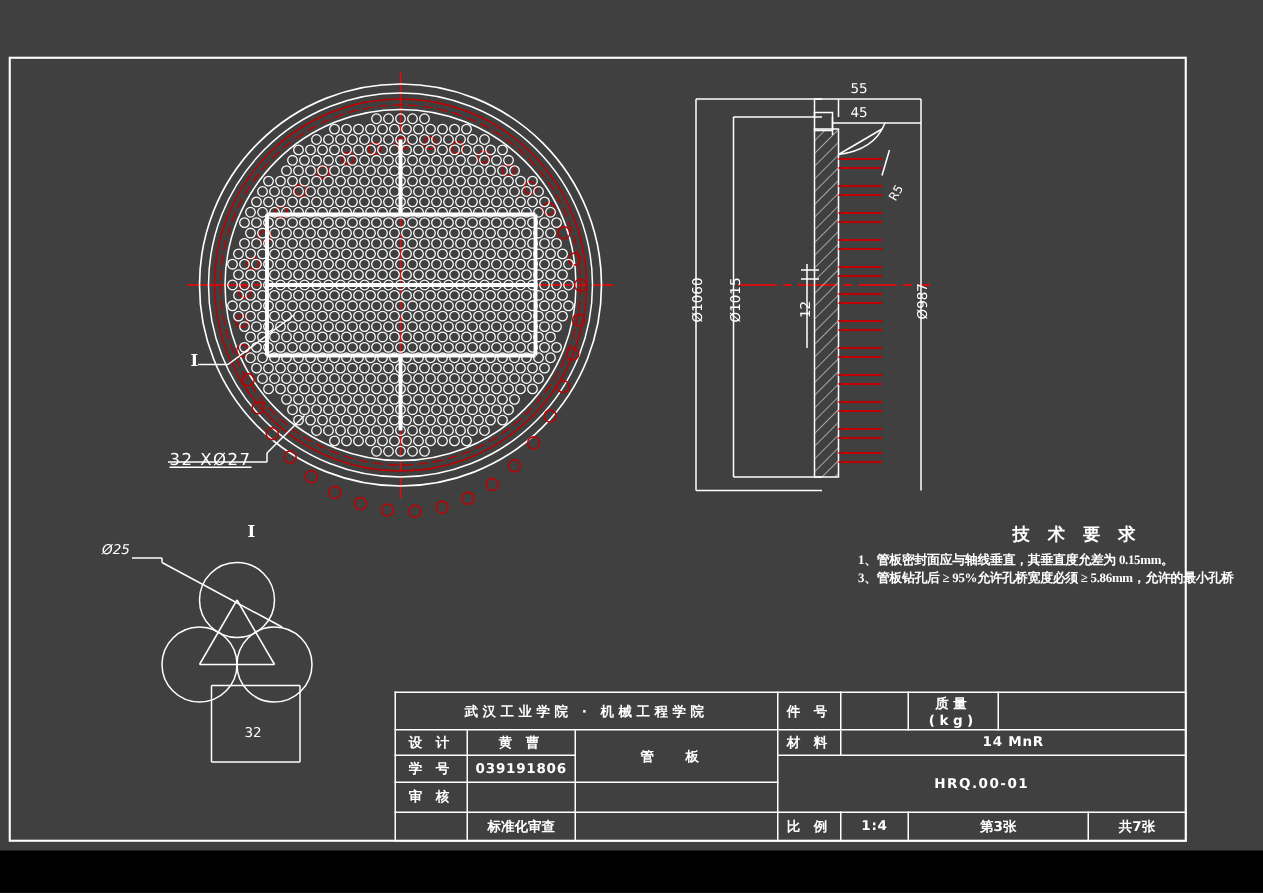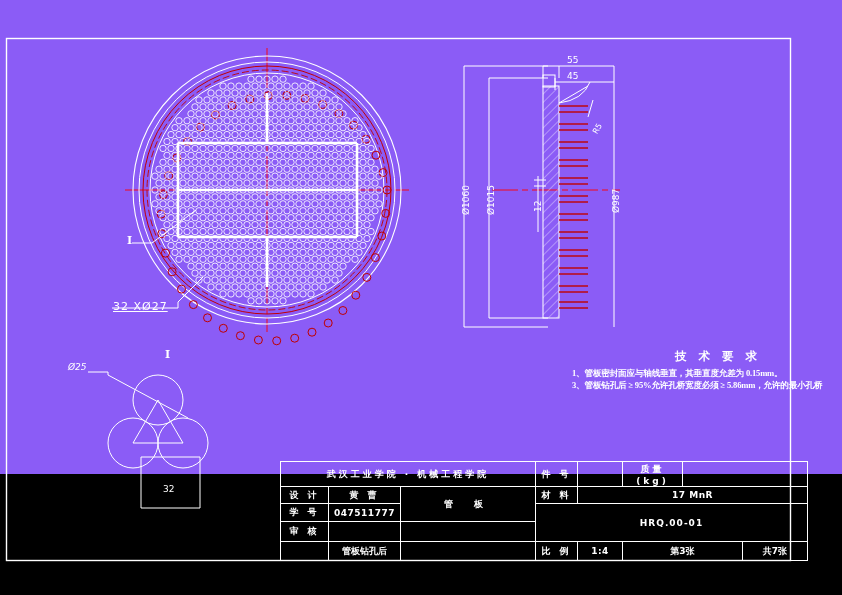--- a/index.html
+++ b/index.html
@@ -7,22 +7,22 @@
     padding: 0;
     background: #000000;
     width: 842px;
     height: 595px;
     overflow: hidden;
     font-family: "Liberation Sans", sans-serif;
   }
   #stage {
     position: relative;
     width: 842px;
-    height: 474px;
-    background: #8b5cf6;
+    height: 567px;
+    background: #404040;
   }
   svg#cad { position: absolute; left: 0; top: 0; }
 
   
   #tech-req {
     position: absolute;
     left: 572px;
     top: 329px;
     width: 292px;
     margin-top: 20px;
@@ -43,21 +43,21 @@
     line-height: 1.38;
     font-family: Liberation Serif, serif;
     letter-spacing: -0.2px;
     white-space: nowrap;
   }
   #tech-req .tr-line.indent { padding-left: 22px; }
 
   
   #title-block {
     position: absolute;
-    left: 280px;
+    left: 263px;
     top: 461px;
     width: 527px;
     height: 99px;
     box-sizing: border-box;
   }
   #title-block table {
     width: 527px;
     height: 99px;
     border-collapse: collapse;
     table-layout: fixed;
@@ -1076,35 +1076,35 @@
         <td class="lbl">件 号</td>
         <td class="blank"></td>
         <td class="lbl">质量 (kg)</td>
         <td class="blank" colspan="2"></td>
       </tr>
       <tr style="height:17px">
         <td class="lbl">设 计</td>
         <td class="lbl">黄  曹</td>
         <td class="part-name" colspan="2" rowspan="2">管   板</td>
         <td class="lbl">材 料</td>
-        <td class="val-mono" colspan="4">17 MnR</td>
+        <td class="val-mono" colspan="4">14 MnR</td>
       </tr>
       <tr style="height:18px">
         <td class="lbl">学 号</td>
-        <td class="val-mono">047511777</td>
+        <td class="val-mono">039191806</td>
         <td class="drawing-no" colspan="5" rowspan="2">HRQ.00-01</td>
       </tr>
       <tr style="height:20px">
         <td class="lbl">审 核</td>
         <td class="blank"></td>
         <td class="blank" colspan="2"></td>
       </tr>
       <tr style="height:19px">
         <td class="blank"></td>
-        <td class="small">管板钻孔后</td>
+        <td class="small">标准化审查</td>
         <td class="blank" colspan="2"></td>
         <td class="lbl">比 例</td>
         <td class="val-mono">1:4</td>
         <td class="small" colspan="2">第3张</td>
         <td class="small">共7张</td>
       </tr>
     </tbody>
       </table>
   </div>
 

